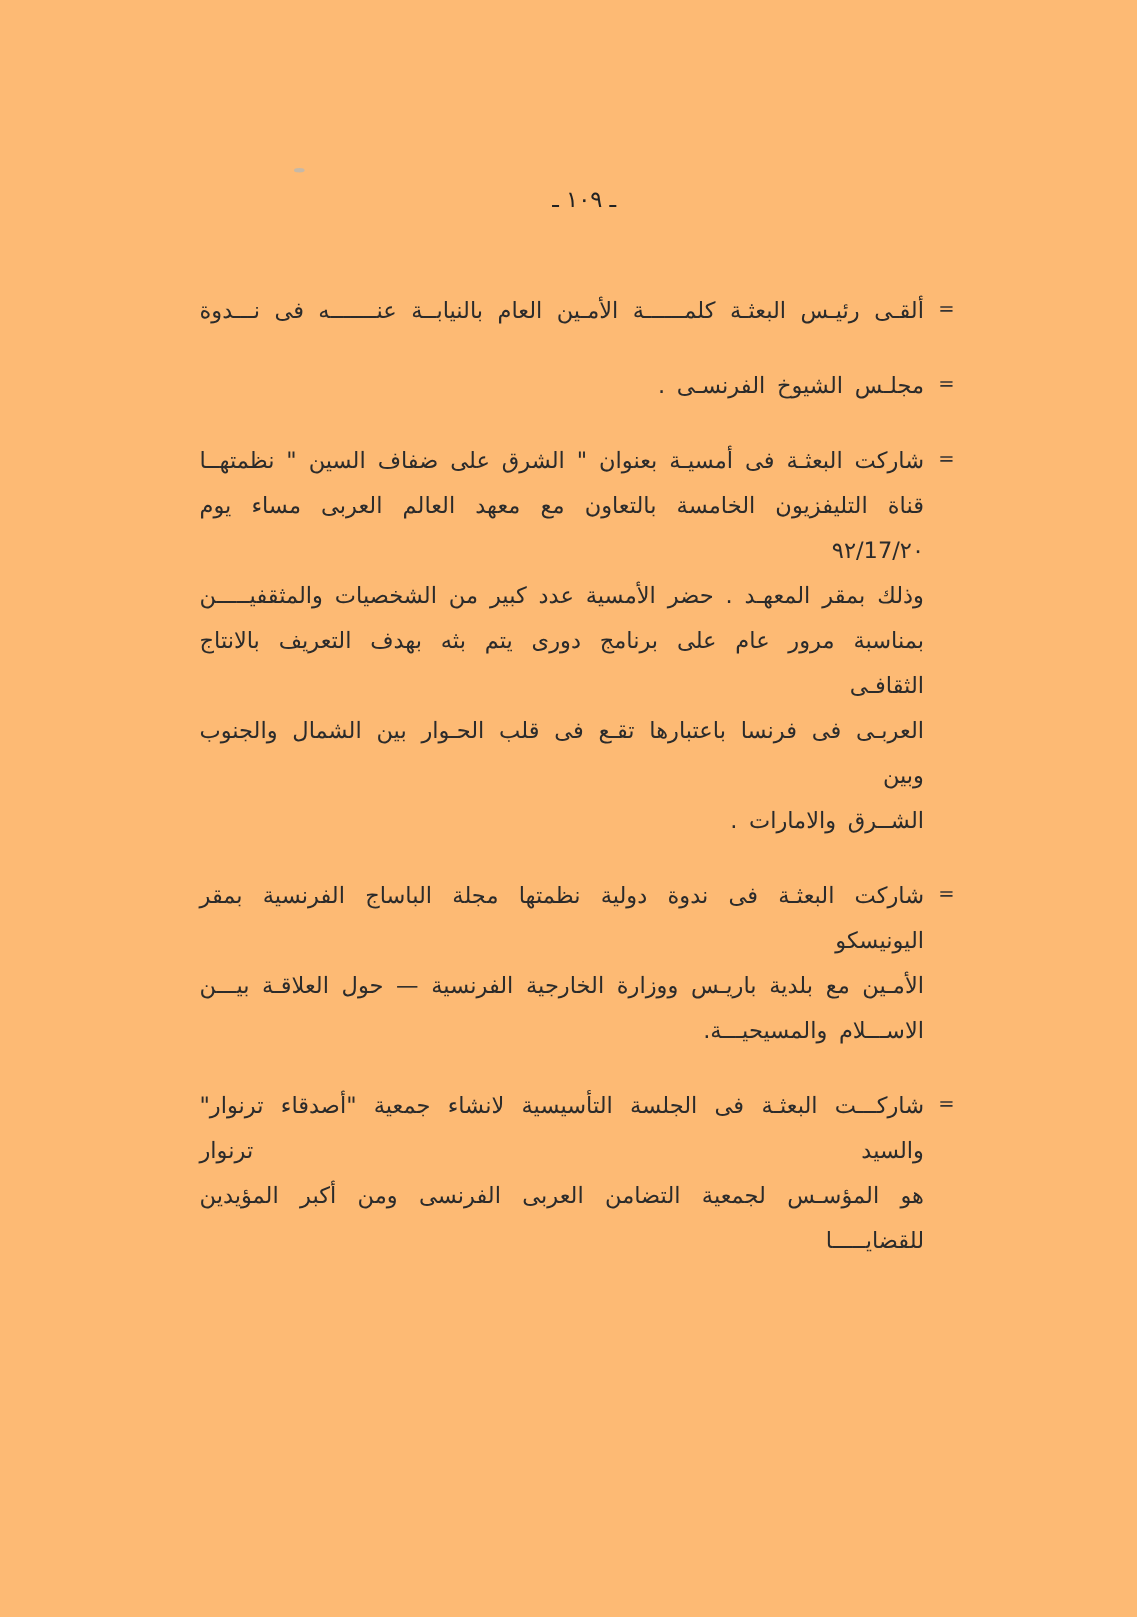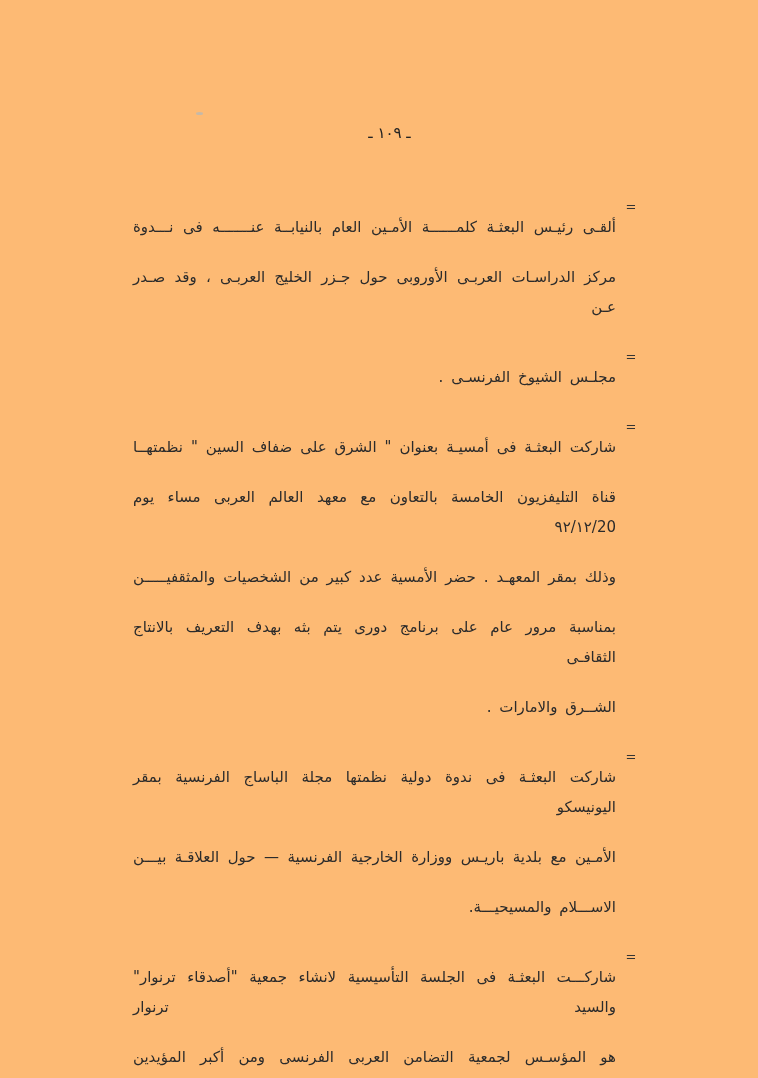--- a/index.html
+++ b/index.html
@@ -40,21 +40,20 @@
   }
   .lines { flex: 1 1 auto; min-width: 0; }
   .line {
     font-size: 15px;
     line-height: 30px;
     word-spacing: 3px;
     text-align: justify;
     text-align-last: justify;
     white-space: normal;
     color: #2b2b2b;
-    margin-top: 20px;
   }
   .line.short { text-align-last: right; }
   .speck {
     position: absolute;
     left: 196px;
     top: 112px;
     width: 7px;
     height: 3px;
     background: #b9b9b4;
     border-radius: 50%;
@@ -68,38 +67,38 @@
   <div class="speck"></div>
 
   <div class="page-number">ـ ١٠٩ ـ</div>
 
   <div class="content">
 
     <div class="para">
       <span class="marker">=</span>
       <div class="lines">
         <div class="line">ألقـى  رئيـس البعثـة كلمــــــة  الأمـين العام بالنيابــة  عنـــــــه فى نـــدوة</div>
-        <div class="line">مركز الدراسـات العربـى الأوروبى حول جـزر الخليج العربـى ، وقد صـدر عـن</div>
       </div>
     </div>
 
     <div class="para">
       <span class="marker">=</span>
       <div class="lines">
         <div class="line short">مجلـس الشيوخ الفرنسـى .</div>
       </div>
     </div>
 
     <div class="para">
       <span class="marker">=</span>
       <div class="lines">
         <div class="line">شاركت  البعثـة فى أمسيـة بعنوان  " الشرق على ضفاف السين "  نظمتهــا</div>
-        <div class="line">قناة التليفزيون الخامسة بالتعاون مع معهد العالم العربى مساء يوم ٩٢/١٢/20</div>
+        <div class="line">قناة التليفزيون الخامسة بالتعاون مع معهد العالم العربى مساء يوم ٩٢/17/٢٠</div>
         <div class="line">وذلك بمقر المعهـد .  حضر الأمسية عدد كبير من الشخصيات والمثقفيـــــن</div>
         <div class="line">بمناسبة مرور عام على برنامج دورى يتم بثه بهدف التعريف بالانتاج الثقافـى</div>
+        <div class="line">العربـى فى فرنسا باعتبارها تقـع فى قلب الحـوار بين الشمال والجنوب وبين</div>
         <div class="line short">الشــرق والامارات .</div>
       </div>
     </div>
 
     <div class="para">
       <span class="marker">=</span>
       <div class="lines">
         <div class="line">شاركت البعثـة فى ندوة دولية نظمتها مجلة الباساج الفرنسية بمقر اليونيسكو</div>
         <div class="line">الأمـين مع بلدية باريـس ووزارة الخارجية الفرنسية — حول العلاقـة بيـــن</div>
         <div class="line short">الاســـلام والمسيحيـــة.</div>

